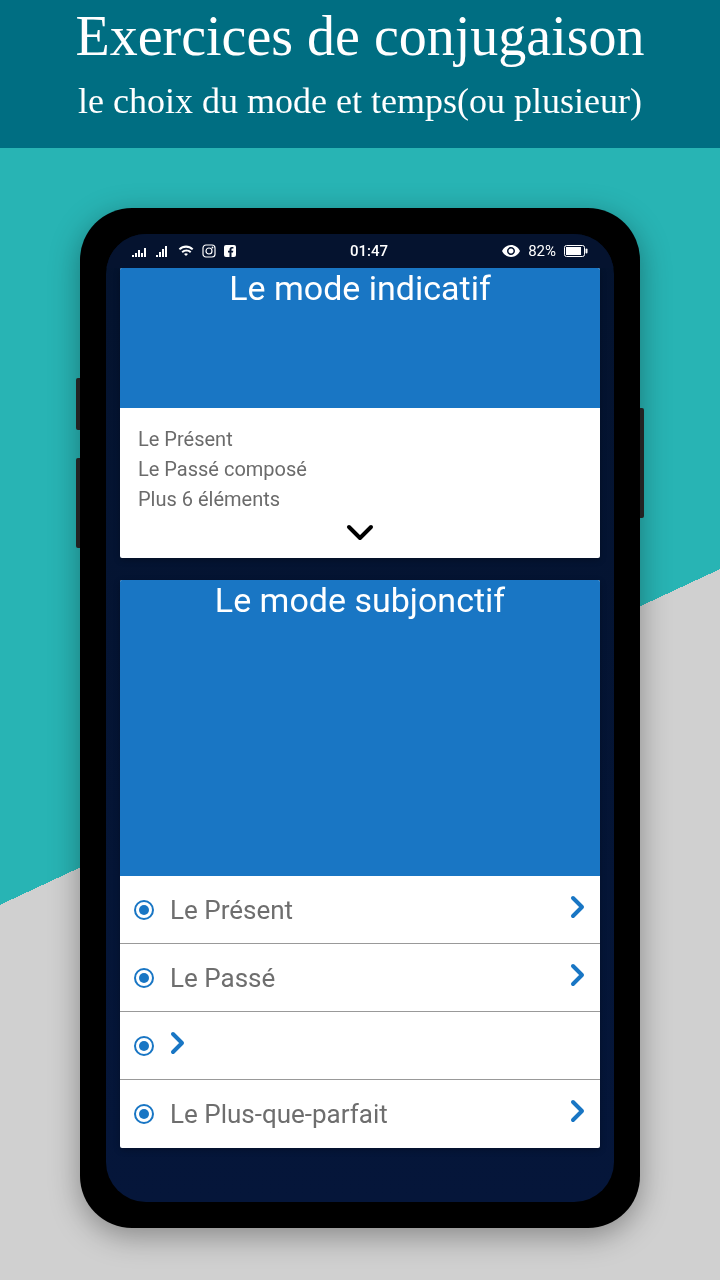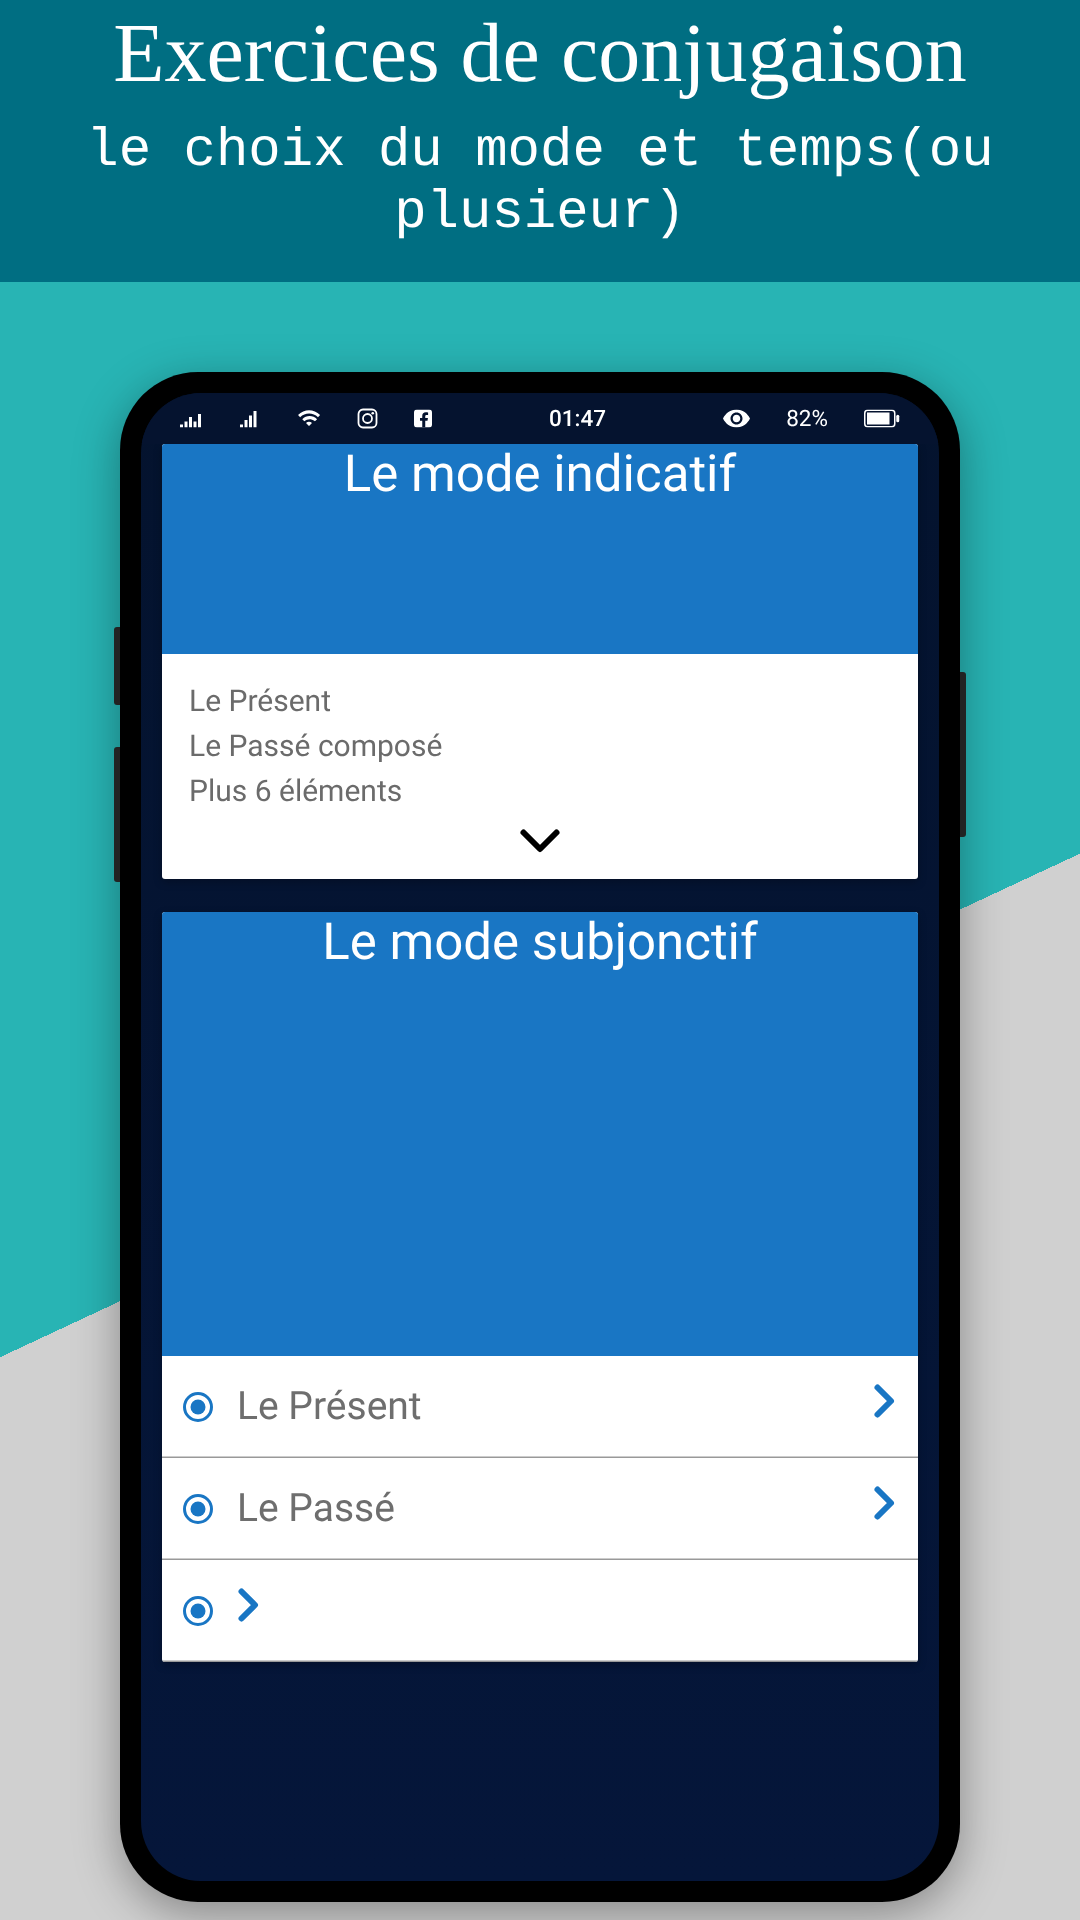--- a/index.html
+++ b/index.html
@@ -23,36 +23,36 @@
     text-align: center;
     padding: 4px 10px 26px 10px;
   }
   .header-title {
     font-family: Georgia, "Times New Roman", serif;
     font-size: 56px;
     font-weight: 400;
     line-height: 1.15;
   }
   .header-subtitle {
-    font-family: Liberation Mono, monospace;
+    font-family: Liberation Serif, serif;
     font-size: 36px;
     font-weight: 400;
     margin-top: 12px;
   }
   .phone-wrap {
     position: relative;
     margin: 60px auto 0 auto;
     width: 560px;
   }
   .phone {
     width: 560px;
     height: 1020px;
     background: #000;
     border-radius: 52px;
-    padding: 14px;
+    padding: 26px;
     position: relative;
     box-shadow: 0 8px 30px rgba(0,0,0,0.35);
     margin-top: 12px;
   }
   .phone-btn-left {
     position: absolute;
     left: -4px;
     width: 4px;
     background: #222;
     border-radius: 2px 0 0 2px;
@@ -75,21 +75,21 @@
   .status-bar {
     height: 34px;
     display: flex;
     align-items: center;
     justify-content: space-between;
     padding: 0 26px;
     color: #fff;
     font-size: 15px;
     background: #05132f;
   }
-  .status-left, .status-right { display: flex; align-items: center; gap: 24px; }
+  .status-left, .status-right { display: flex; align-items: center; gap: 8px; }
   .status-center { font-weight: 500; }
   .signal-icon, .wifi-icon, .ig-icon, .fb-icon, .eye-icon, .battery-icon {
     display: inline-flex; align-items: center;
   }
   .app-body {
     padding: 0 14px 0 14px;
     height: calc(100% - 34px);
     overflow: hidden;
   }
   .card {
@@ -265,19 +265,30 @@
           <div class="list-item">
             <span class="radio">
                 <span class="radio-dot"></span>
               </span>
             <span class="chevron-right">
               <svg width="16" height="24" viewBox="0 0 16 24">
                   <path d="M3 3l9 9-9 9" fill="none" stroke="#1976c4" stroke-width="4" stroke-linecap="round" stroke-linejoin="round"></path>
                 </svg>
             </span>
           </div>
+          <div class="list-item" style="border-bottom:none">
+            <span class="radio">
+                <span class="radio-dot"></span>
+              </span>
+            <span class="item-label">Le Plus-que-parfait</span>
+            <span class="chevron-right">
+              <svg width="16" height="24" viewBox="0 0 16 24">
+                  <path d="M3 3l9 9-9 9" fill="none" stroke="#1976c4" stroke-width="4" stroke-linecap="round" stroke-linejoin="round"></path>
+                </svg>
+            </span>
+          </div>
 
         </div>
 
       </div>
     </div>
   </div>
 </div>
 
 </body></html>

